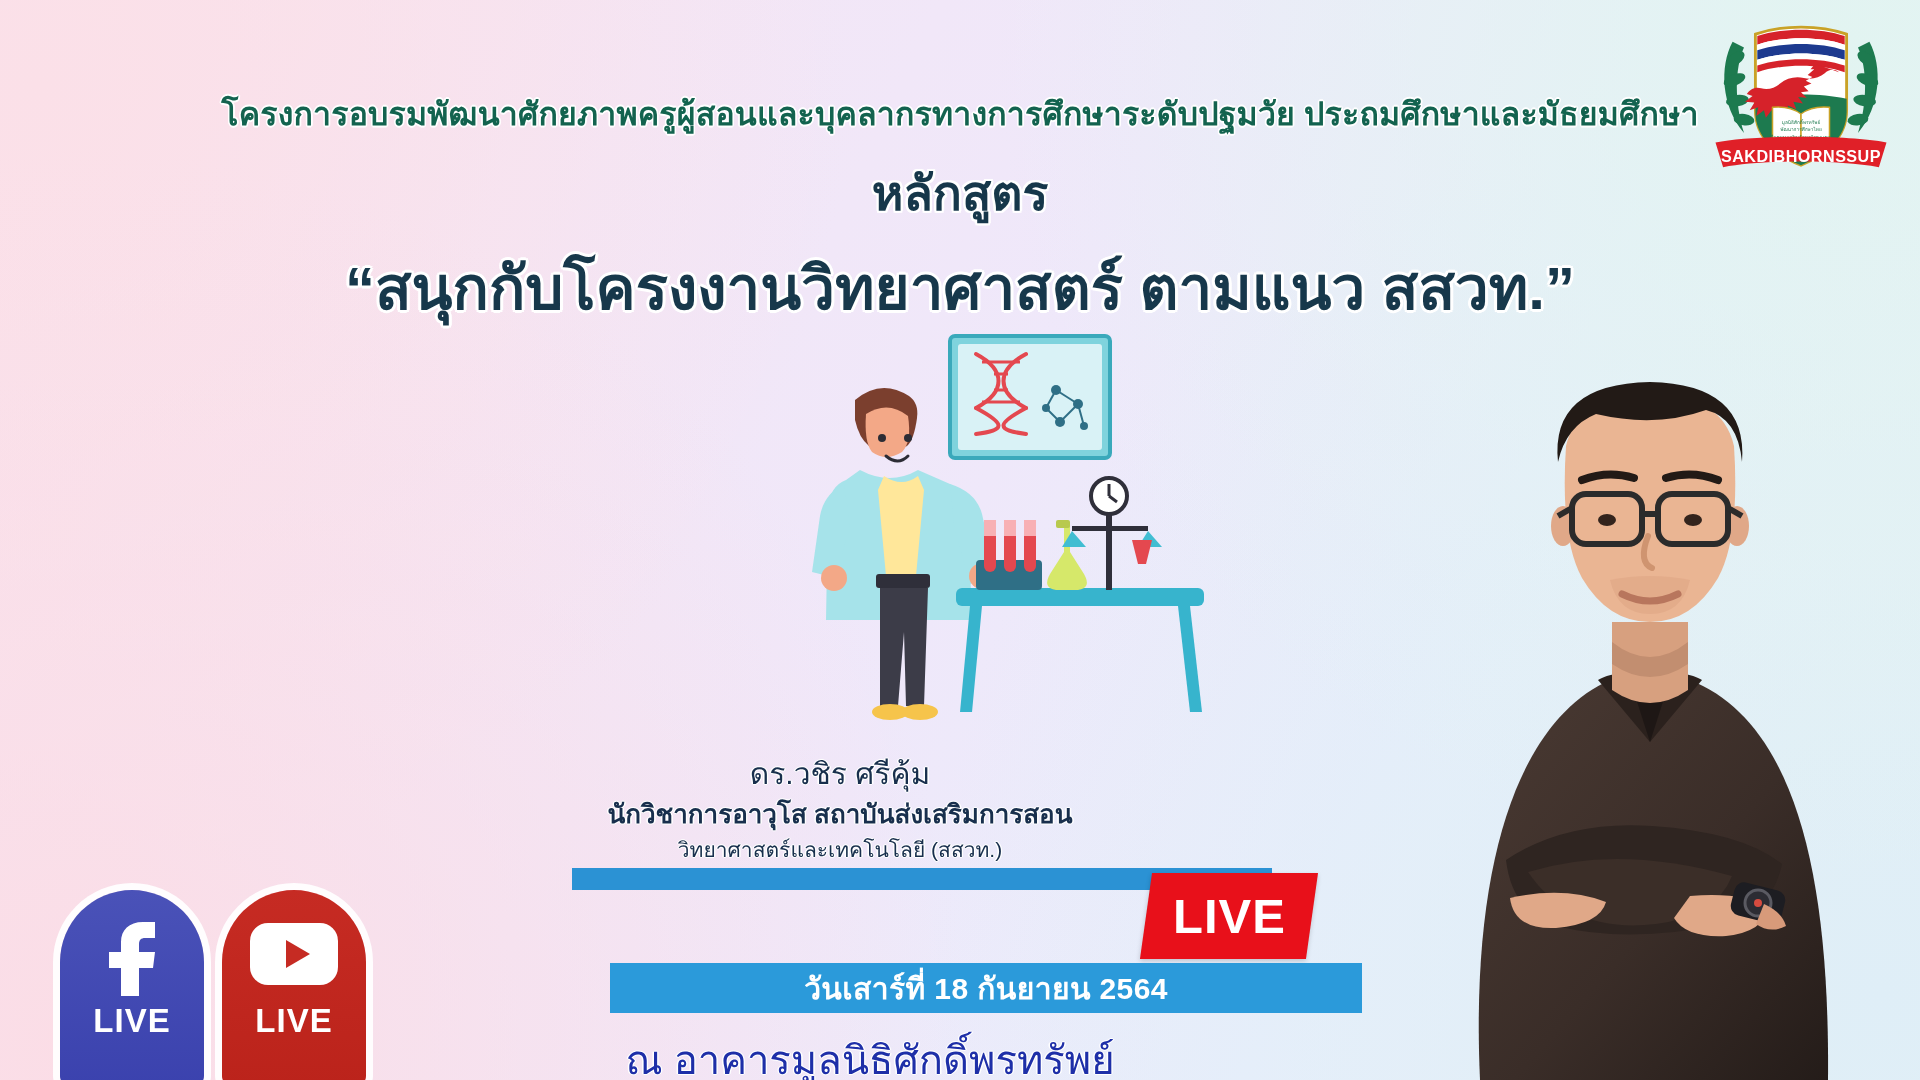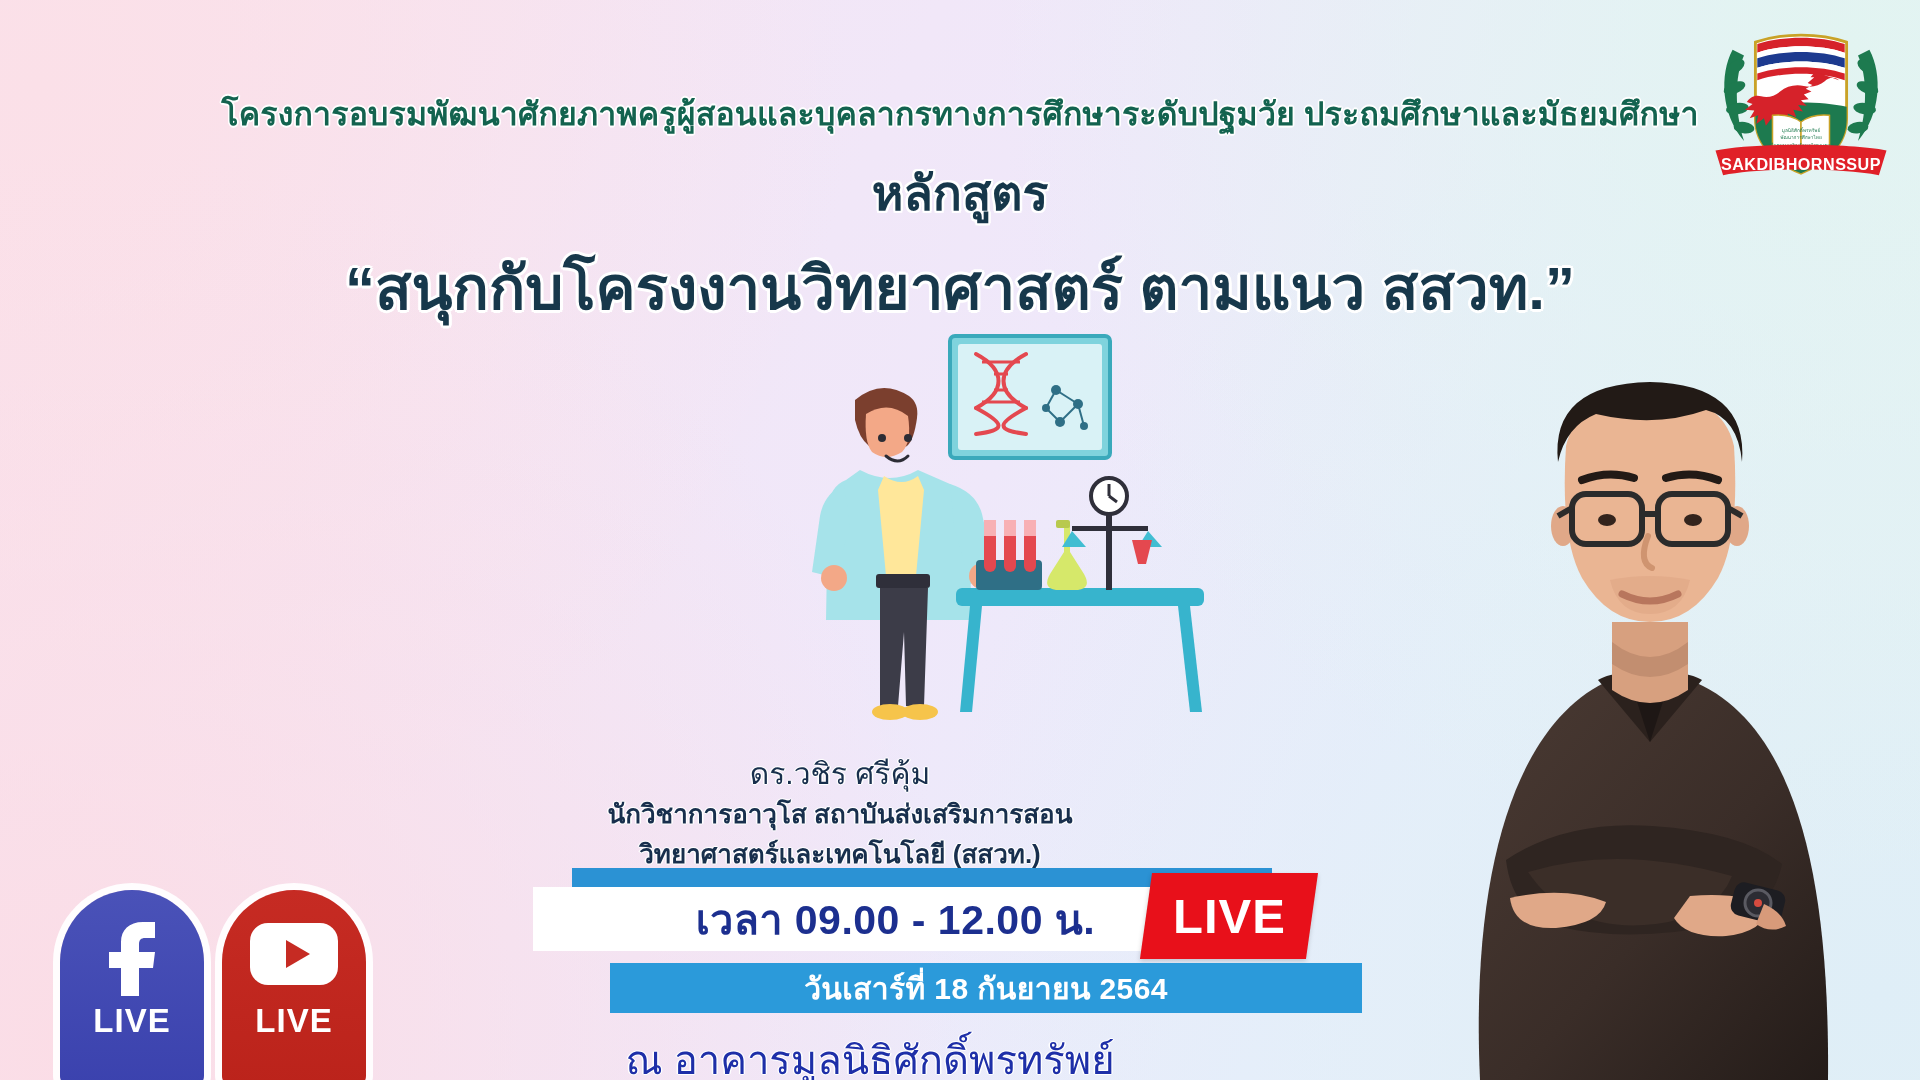--- a/index.html
+++ b/index.html
@@ -38,33 +38,33 @@
   }
   .title-main{
     position:absolute;left:0;right:0;top:240px;text-align:center;
     font-size:60px;font-weight:800;color:#17384b;
     text-shadow:
       0 0 4px #fff,3px 0 #fff,-3px 0 #fff,0 3px #fff,0 -3px #fff,
       2.2px 2.2px #fff,-2.2px 2.2px #fff,2.2px -2.2px #fff,-2.2px -2.2px #fff;
   }
 
   
-  #logo{position:absolute;right:24px;top:8px;width:190px;height:190px;}
+  #logo{position:absolute;right:24px;top:0;width:190px;height:190px;}
 
   
   #illus{position:absolute;left:760px;top:330px;width:450px;height:410px;}
 
   
   .speaker-block{
     position:absolute;left:560px;width:560px;text-align:center;color:#182f4d;
     text-shadow:0 0 2px #fff,1.4px 0 #fff,-1.4px 0 #fff,0 1.4px #fff,0 -1.4px #fff;
   }
   .speaker-name{top:750px;font-size:30px;font-weight:400;}
   .speaker-role1{top:793px;font-size:26px;font-weight:700;}
-  .speaker-role2{top:833px;font-size:26px;font-weight:700;}
+  .speaker-role2{top:833px;font-size:21px;font-weight:400;}
 
   
   .bar-top{position:absolute;left:572px;top:868px;width:700px;height:22px;background:#2b92d4;}
   .time-panel{
     position:absolute;left:533px;top:887px;width:725px;height:64px;background:#fff;
     display:flex;align-items:center;justify-content:center;
   }
   .time-text{
     font-size:41px;font-weight:800;color:#1c2f8f;letter-spacing:.5px;white-space:nowrap;
   }
@@ -241,23 +241,20 @@
         <path d="M372 210 l20 0 -6 24 -8 0z" fill="#e4484f"></path>
       </g>
     </svg>
   </div>
 
   <div class="speaker-block speaker-name" style="top:750px">ดร.วชิร ศรีคุ้ม</div>
   <div class="speaker-block speaker-role1" style="top:793px">นักวิชาการอาวุโส สถาบันส่งเสริมการสอน</div>
   <div class="speaker-block speaker-role2" style="top:833px">วิทยาศาสตร์และเทคโนโลยี (สสวท.)</div>
 
   <div class="bar-top"></div>
-  <div class="time-panel">
-    <div class="time-text">เวลา 09.00 - 12.00 น.</div>
-  </div>
   <div class="live-badge">
     <span>LIVE</span>
   </div>
 
   <div class="date-bar">
     <span>วันเสาร์ที่ 18 กันยายน 2564</span>
   </div>
 
   <div class="venue">ณ อาคารมูลนิธิศักดิ์พรทรัพย์</div>
 

